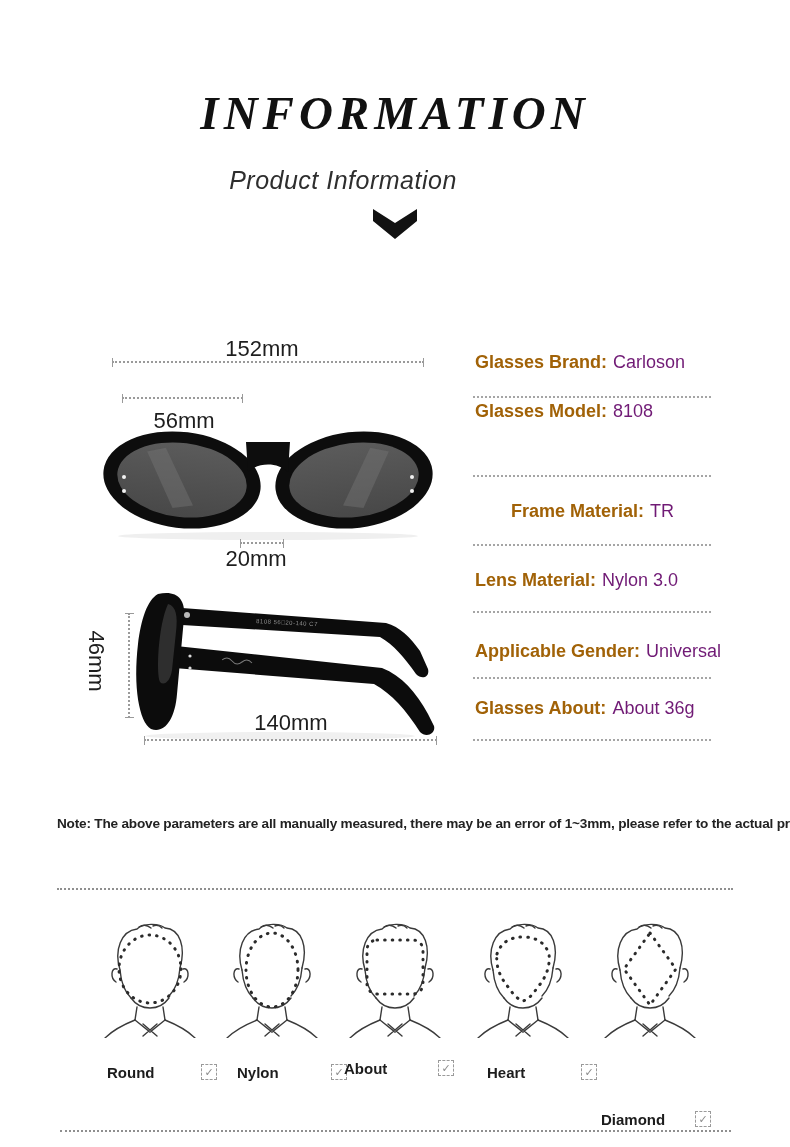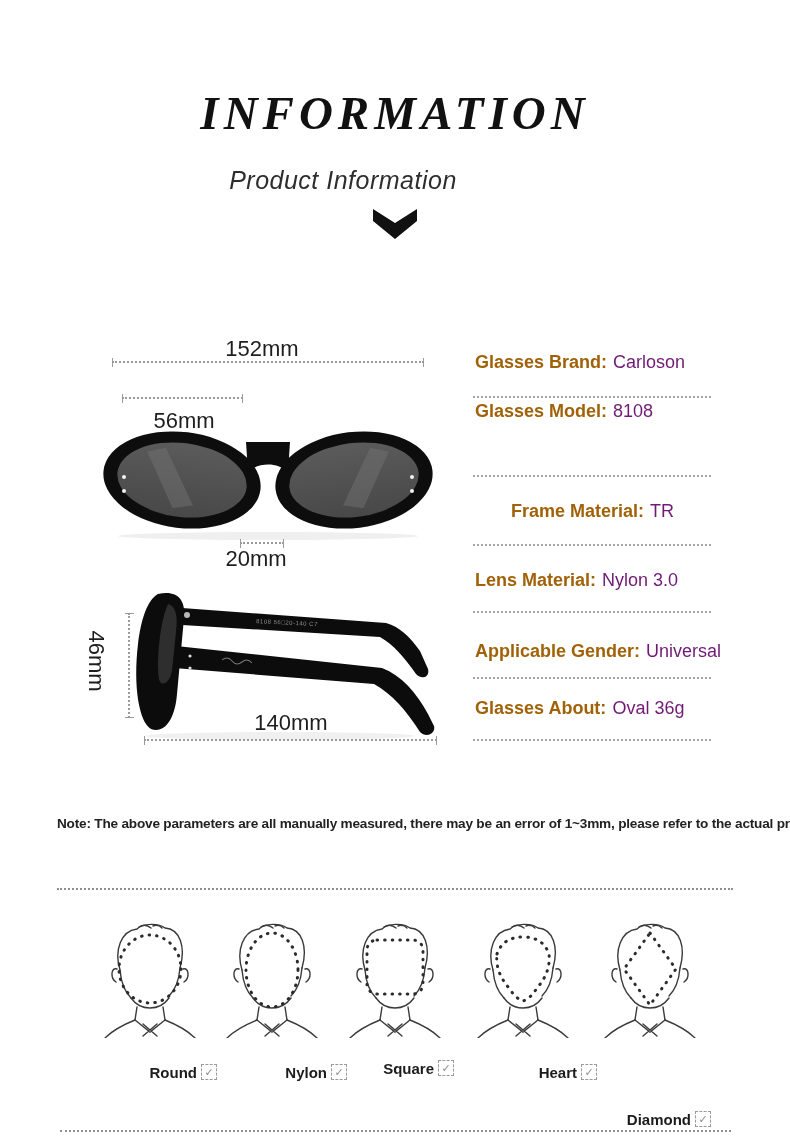--- a/index.html
+++ b/index.html
@@ -45,21 +45,21 @@
   
   .note {
     top:816px; left:57px; width:680px; font-size:13.6px; font-weight:bold;
     color:#222; letter-spacing:-0.2px; white-space:nowrap;
   }
   .wide-divider { border-top:2px dotted #8f8f8f; height:0; }
 
   
   .face-svg { top:920px; width:110px; height:118px; }
   .face-label {
-    width:110px; height:20px; display:flex; align-items:center; justify-content:flex-end;
+    width:110px; height:20px; display:flex; align-items:center; justify-content:space-between;
     gap:4px; font-size:15px; font-weight:bold; color:#1c1c1c; white-space:nowrap;
   }
   .checkbox {
     display:inline-flex; width:16px; height:16px; border:1.5px dashed #9a9a9a;
     align-items:center; justify-content:center; font-size:11px; color:#8a8a8a;
     font-weight:normal; background:#fff;
   }
 </style>
 </head>
 <body>
@@ -145,21 +145,21 @@
   <span class="spec-label">Lens Material:</span><span class="spec-value">Nylon 3.0</span>
 </div>
 <div class="abs spec-divider" style="top:611px;"></div>
 
 <div class="abs spec-row" style="top:641px;">
   <span class="spec-label">Applicable Gender:</span><span class="spec-value">Universal</span>
 </div>
 <div class="abs spec-divider" style="top:677px;"></div>
 
 <div class="abs spec-row" style="top:698px;">
-  <span class="spec-label">Glasses About:</span><span class="spec-value">Oval 36g</span>
+  <span class="spec-label">Glasses About:</span><span class="spec-value">About 36g</span>
 </div>
 <div class="abs spec-divider" style="top:739px;"></div>
 
 <div class="abs note">Note: The above parameters are all manually measured, there may be an error of 1~3mm, please refer to the actual product.</div>
 <div class="abs wide-divider" style="top:888px; left:57px; width:676px;"></div>
 
 <svg class="abs face-svg" style="left:95px;" viewBox="0 0 110 118">
   <g stroke="#3a3a3a" stroke-width="1.4" fill="none" stroke-linecap="round">
     <path d="M25,50 C19,30 26,11 42,9 C48,3 64,3 70,8 C85,9 91,27 85,48"></path>
     <path d="M44,7 q6,-4 12,1 M58,6 q5,-2 9,2"></path>
@@ -231,21 +231,21 @@
 
 <div class="abs face-label" style="top:1062px; left:107px;">
   <span>Round</span>
   <span class="checkbox">✓</span>
 </div>
 <div class="abs face-label" style="top:1062px; left:237px;">
   <span>Nylon</span>
   <span class="checkbox">✓</span>
 </div>
 <div class="abs face-label" style="top:1058px; left:344px;">
-  <span>Square</span>
+  <span>About</span>
   <span class="checkbox">✓</span>
 </div>
 <div class="abs face-label" style="top:1062px; left:487px;">
   <span>Heart</span>
   <span class="checkbox">✓</span>
 </div>
 <div class="abs face-label" style="top:1109px; left:601px;">
   <span>Diamond</span>
   <span class="checkbox">✓</span>
 </div>

